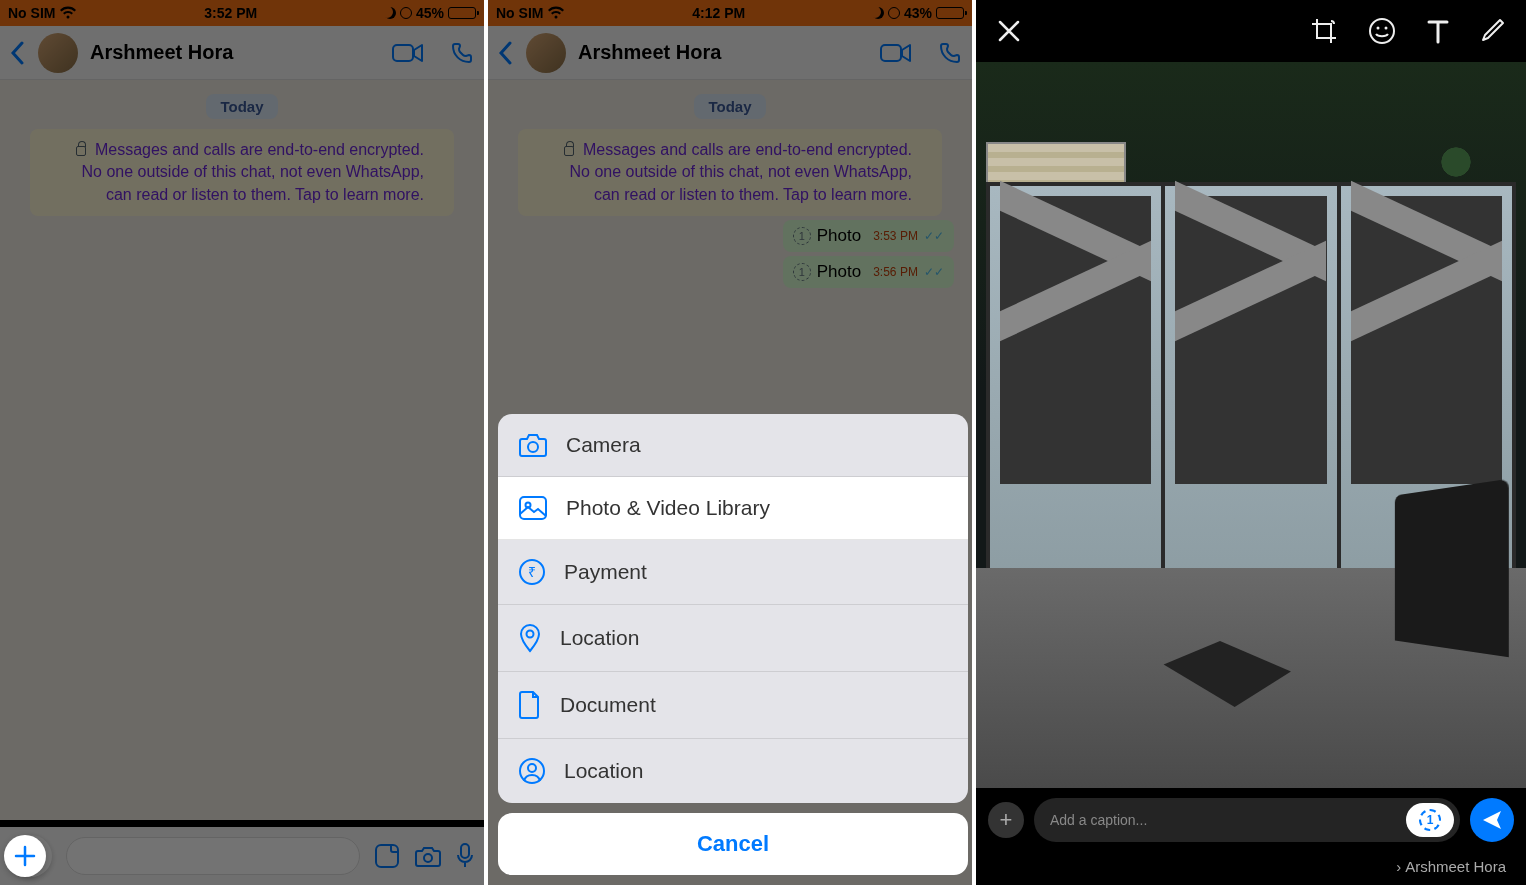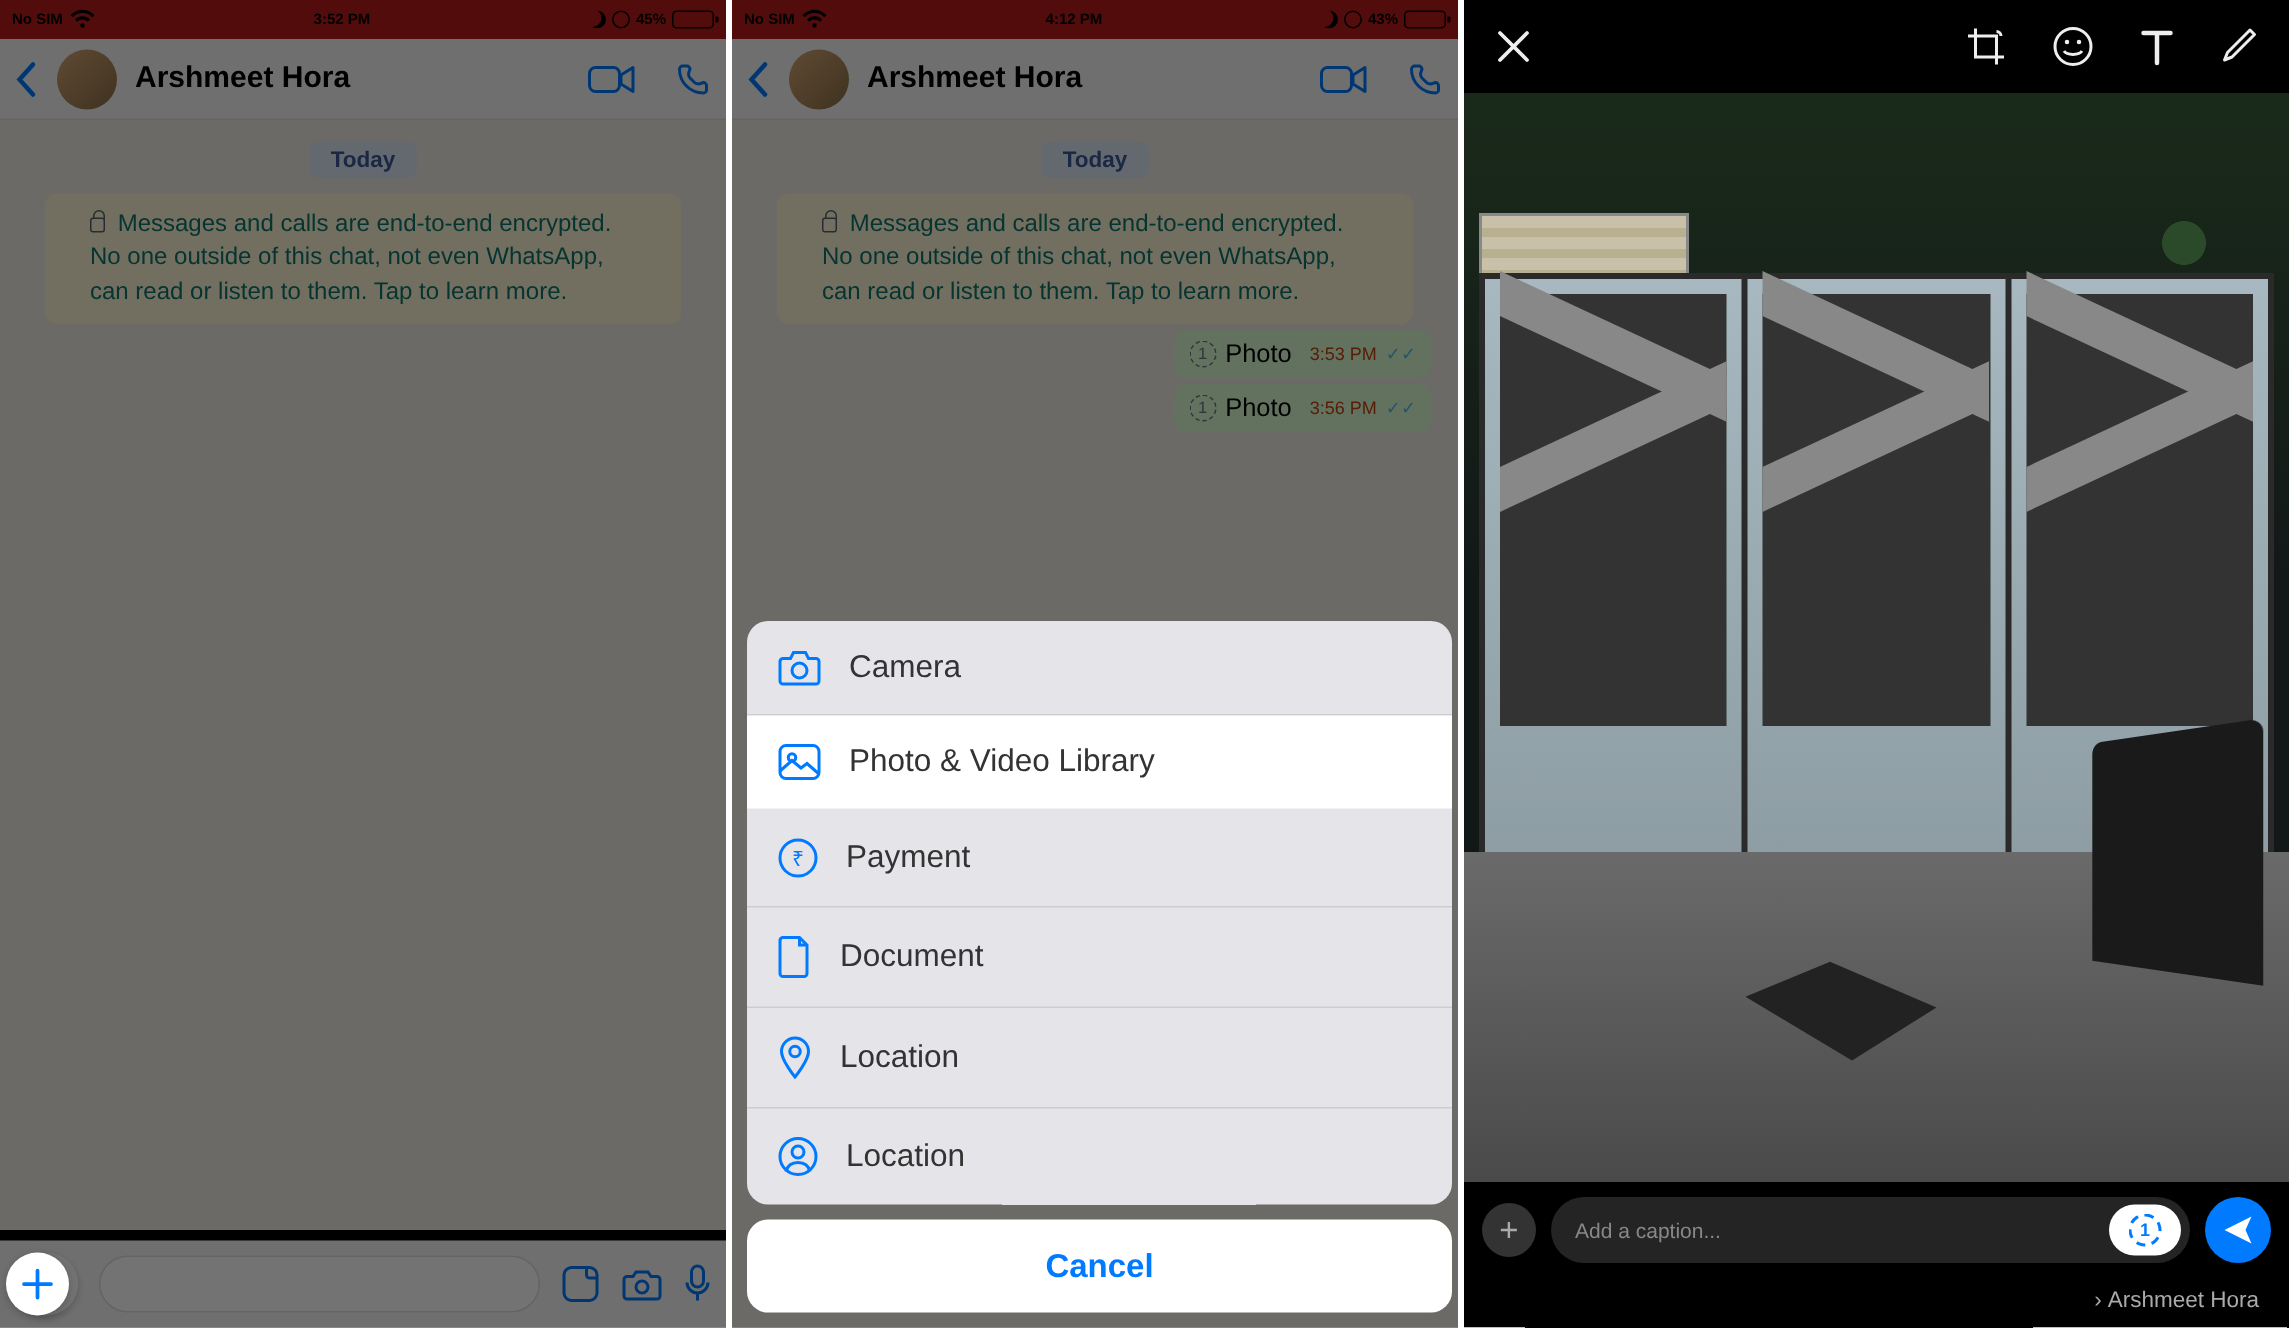--- a/index.html
+++ b/index.html
@@ -3,39 +3,39 @@
 <meta charset="utf-8">
 <style>
 * { margin: 0; padding: 0; box-sizing: border-box; font-family: -apple-system, BlinkMacSystemFont, "Segoe UI", sans-serif; }
 body { background: #fff; width: 1526px; height: 885px; display: flex; }
 .phone { position: relative; height: 885px; overflow: hidden; background: #000; }
 .phone1 { width: 484px; }
 .phone2 { width: 484px; margin-left: 4px; }
 .phone3 { width: 550px; margin-left: 4px; }
 
 
-.status { height: 26px; display: flex; justify-content: space-between; align-items: center; padding: 0 8px; font-size: 10px; font-weight: 600; color: #000; background: #b91c1c; }
+.status { height: 26px; display: flex; justify-content: space-between; align-items: center; padding: 0 8px; font-size: 14px; font-weight: 600; color: #000; background: #f97316; }
 .status .left, .status .right { display: flex; align-items: center; gap: 4px; }
 .moon-ico { width: 12px; height: 12px; border-radius: 50%; box-shadow: inset -3px -1px 0 0 #000; }
 .alarm-ico { width: 12px; height: 12px; border: 1.5px solid #000; border-radius: 50%; position: relative; }
 .batt { width: 28px; height: 12px; border: 1.5px solid #000; border-radius: 3px; position: relative; }
 .batt::after { content: ""; position: absolute; right: -4px; top: 3px; width: 2px; height: 4px; background: #000; border-radius: 0 1px 1px 0; }
 .batt .fill { height: 100%; background: #000; border-radius: 1px; }
 
 
 .header { height: 54px; background: #f7f7f7; display: flex; align-items: center; padding: 0 10px; gap: 12px; border-bottom: 1px solid #ddd; }
 .back { color: #007aff; }
 .avatar { width: 40px; height: 40px; border-radius: 50%; background: linear-gradient(135deg,#d4a574,#8b6f47); }
 .contact-name { font-size: 20px; font-weight: 600; flex: 1; }
 .hicon { color: #007aff; margin-left: 14px; }
 
 
 .chat { background: #efeae2; height: 740px; padding: 10px 0; position: relative; }
 .date-badge { background: #dbe9f5; color: #3b5998; font-size: 15px; font-weight: 600; padding: 4px 14px; border-radius: 8px; display: block; width: fit-content; margin: 4px auto 10px; }
-.enc-note { background: #fdf7d5; color: #0f766e; font-size: 16px; text-align: left; padding: 10px 30px; margin: 0 30px; border-radius: 8px; line-height: 1.4; }
+.enc-note { background: #fdf7d5; color: #6d28d9; font-size: 16px; text-align: right; padding: 10px 30px; margin: 0 30px; border-radius: 8px; line-height: 1.4; }
 .lock-ico { display: inline-block; width: 10px; height: 10px; border: 1.5px solid #54656f; border-radius: 2px; position: relative; margin-right: 4px; vertical-align: middle; }
 .lock-ico::before { content:""; position:absolute; width:6px; height:5px; border:1.5px solid #54656f; border-bottom:none; border-radius:4px 4px 0 0; top:-6px; left:1px;}
 
 
 .inputbar { position: absolute; bottom: 0; left: 0; right: 0; height: 58px; background: #f7f7f7; display: flex; align-items: center; padding: 0 10px; gap: 14px; }
 .plus-btn { width: 42px; height: 42px; border-radius: 50%; background: #fff; display: flex; align-items: center; justify-content: center; color: #007aff; box-shadow: 0 2px 6px rgba(0,0,0,0.2); }
 .msg-input { flex: 1; height: 38px; background: #fff; border: 1px solid #ddd; border-radius: 19px; }
 .ibicon { color: #007aff; }
 
 
@@ -226,31 +226,31 @@
       </div>
       <div class="sheet-item">
         <svg width="28" height="28" viewBox="0 0 28 28">
             <circle cx="14" cy="14" r="12" stroke="currentColor" stroke-width="2" fill="none"></circle>
             <text x="14" y="19" text-anchor="middle" font-size="14" fill="currentColor">₹</text>
           </svg>
         <span>Payment</span>
       </div>
       <div class="sheet-item">
         <svg width="24" height="30" viewBox="0 0 24 30">
+            <path d="M12 2a9 9 0 019 9c0 6-9 17-9 17S3 17 3 11a9 9 0 019-9z" stroke="currentColor" stroke-width="2" fill="none"></path>
+            <circle cx="12" cy="11" r="3.5" stroke="currentColor" stroke-width="2" fill="none"></circle>
+          </svg>
+        <span>Location</span>
+      </div>
+      <div class="sheet-item">
+        <svg width="24" height="30" viewBox="0 0 24 30">
             <path d="M4 2h11l5 5v19a2 2 0 01-2 2H4a2 2 0 01-2-2V4a2 2 0 012-2z" stroke="currentColor" stroke-width="2" fill="none"></path>
             <path d="M15 2v5h5" stroke="currentColor" stroke-width="2" fill="none"></path>
           </svg>
         <span>Document</span>
-      </div>
-      <div class="sheet-item">
-        <svg width="24" height="30" viewBox="0 0 24 30">
-            <path d="M12 2a9 9 0 019 9c0 6-9 17-9 17S3 17 3 11a9 9 0 019-9z" stroke="currentColor" stroke-width="2" fill="none"></path>
-            <circle cx="12" cy="11" r="3.5" stroke="currentColor" stroke-width="2" fill="none"></circle>
-          </svg>
-        <span>Location</span>
       </div>
       <div class="sheet-item">
         <svg width="28" height="28" viewBox="0 0 28 28">
             <circle cx="14" cy="14" r="12" stroke="currentColor" stroke-width="2" fill="none"></circle>
             <circle cx="14" cy="11" r="4" stroke="currentColor" stroke-width="2" fill="none"></circle>
             <path d="M6 24c1-4 4-6 8-6s7 2 8 6" stroke="currentColor" stroke-width="2" fill="none"></path>
           </svg>
         <span>Location</span>
       </div>
     </div>

